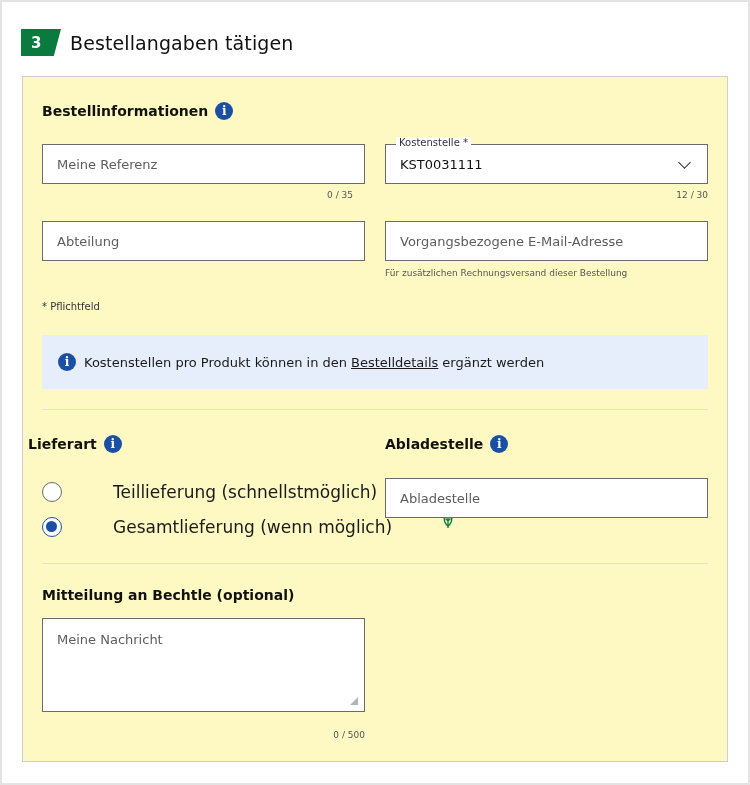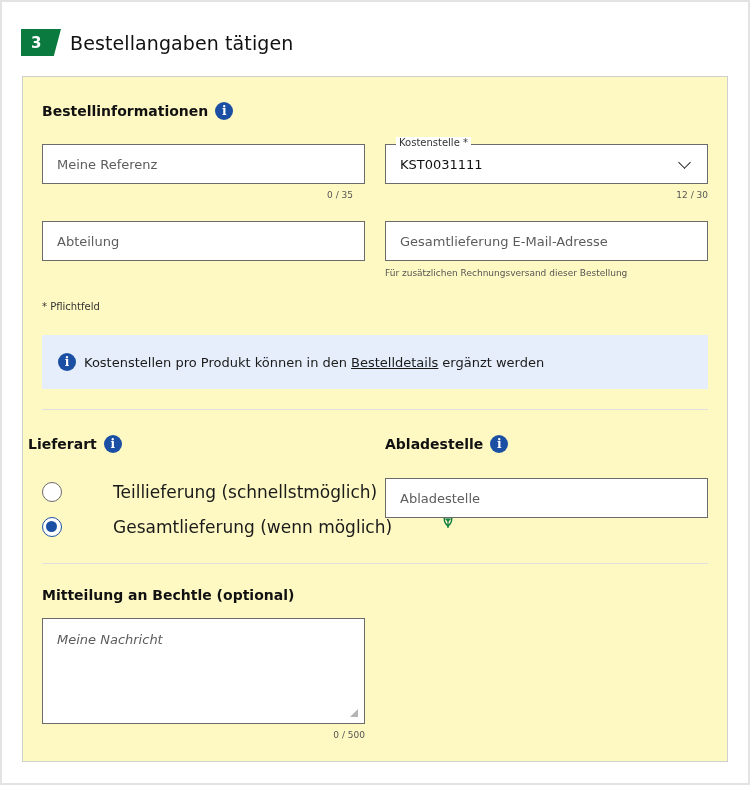--- a/index.html
+++ b/index.html
@@ -59,21 +59,21 @@
     <span class="select-value">KST0031111</span>
     <span class="chevron"></span>
   </div>
   <div class="counter" style="left:585px; top:113px; width:100px;">12 / 30</div>
 
   <div class="input" style="left:19px; top:144px; width:323px;">
     <span>Abteilung</span>
   </div>
 
   <div class="input" style="left:362px; top:144px; width:323px;">
-    <span>Gesamtlieferung E-Mail-Adresse</span>
+    <span>Vorgangsbezogene E-Mail-Adresse</span>
   </div>
   <div class="hint" style="left:362px; top:191px;">Für zusätzlichen Rechnungsversand dieser Bestellung</div>
 
   <div class="abs required-note" style="left:19px; top:224px;">* Pflichtfeld</div>
 
   <div class="banner">
     <span class="info-icon">i</span>
     <span>Kostenstellen pro Produkt können in den</span>
     <a>Bestelldetails</a>
     <span>ergänzt werden</span>
@@ -108,19 +108,19 @@
   </div>
   <div class="input" style="left:362px; top:401px; width:323px;">
     <span>Abladestelle</span>
   </div>
 
   <div class="divider" style="top:486px;"></div>
 
   <div class="abs section-title" style="left:19px; top:510px;">
     <span>Mitteilung an Bechtle (optional)</span>
   </div>
-  <div class="textarea" style="left:19px; top:541px; width:323px; height:106px;font-style:italic;">
+  <div class="textarea" style="left:19px; top:541px; width:323px; height:94px;">
     <span>Meine Nachricht</span>
     <span class="resize-grip"></span>
   </div>
   <div class="counter" style="left:242px; top:653px; width:100px;">0 / 500</div>
 
 </div>
 
 </body></html>

